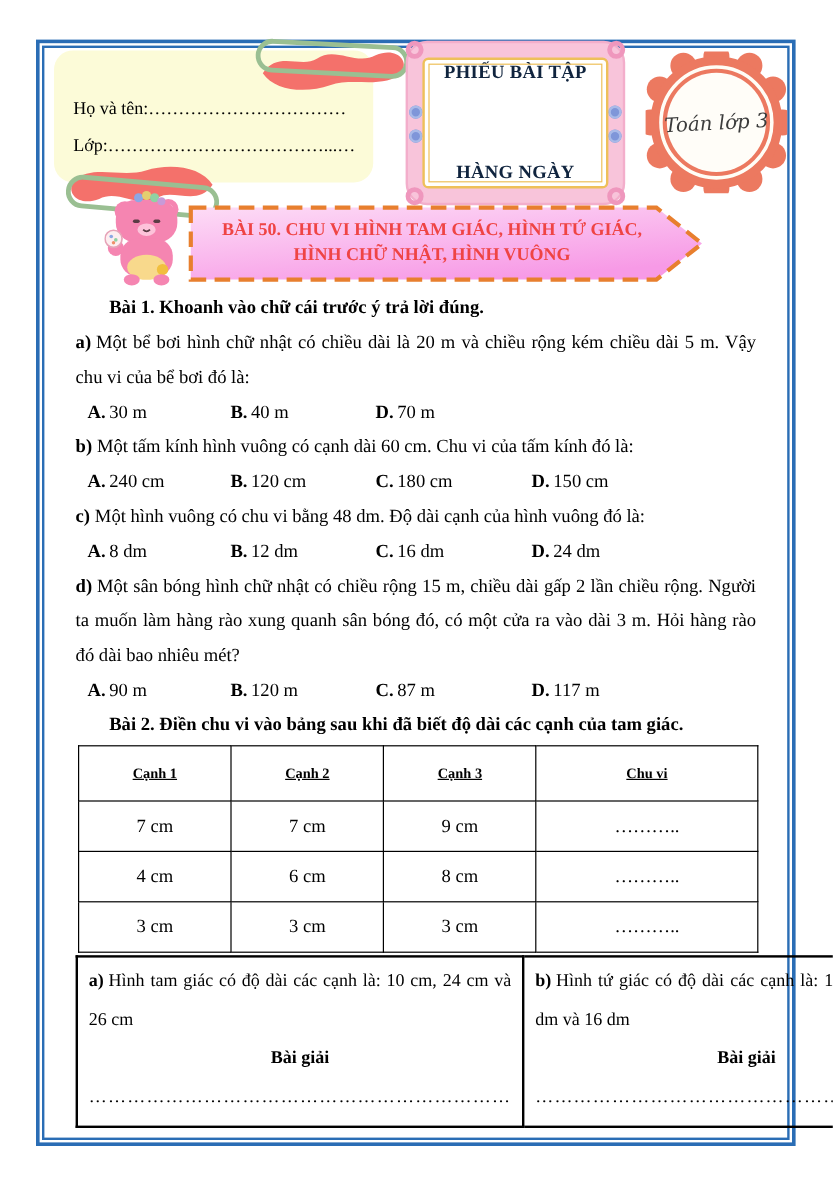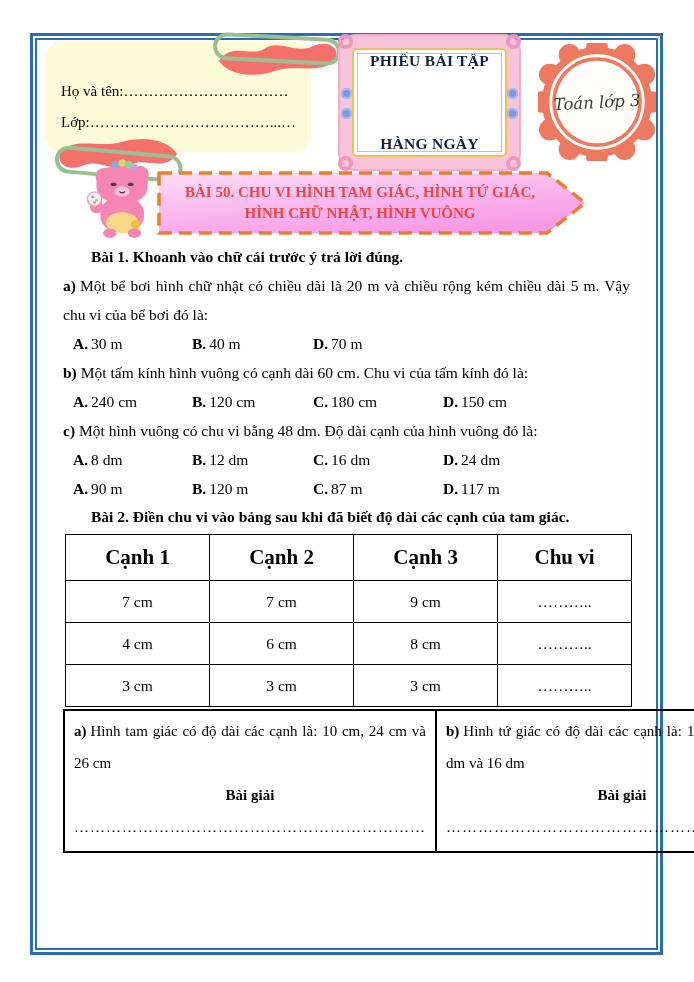--- a/index.html
+++ b/index.html
@@ -60,21 +60,21 @@
   .ex-heading { font-weight:bold; font-size:15.5px; line-height:28px;margin-left:28px; }
   .q { font-size:15.5px; line-height:29px; text-align:justify; }
   .q-label { font-weight:bold; margin-right:4px; }
   .opts { display:grid; grid-template-columns:119px 121px 130px auto;
           margin-left:10px; font-size:15.5px; line-height:29px; }
   .opt b { margin-right:3px; }
 
   table { border-collapse:collapse; width:100%; font-size:15.5px; }
   .t2 { margin:3px 0 2px 2px; }
   .t2 th, .t2 td { border:1.5px solid #000; text-align:center; }
-  .t2 th { height:46px; font-size:21px; }
+  .t2 th { height:46px; font-size:12px;text-decoration:underline; }
   .t2 td { height:42px; font-weight:normal; }
 
   .t3 { margin-top:2px; }
   .t3 td { border:2px solid #000; width:50%; vertical-align:top; padding:4px 9px 8px 9px;
            font-size:15px; line-height:32px; }
   .t3 .p-text { text-align:justify; }
   .t3 .sol { text-align:center; font-weight:bold; }
   .t3 .dots { white-space:nowrap; overflow:hidden; letter-spacing:1px; }
 </style>
 </head>
@@ -203,20 +203,21 @@
     </div>
 
     <p class="q"><span class="q-label">c)</span><span>Một hình vuông có chu vi bằng 48 dm. Độ dài cạnh của hình vuông đó là:</span></p>
     <div class="opts">
       <div class="opt"><b>A.</b><span>8 dm</span></div>
       <div class="opt"><b>B.</b><span>12 dm</span></div>
       <div class="opt"><b>C.</b><span>16 dm</span></div>
       <div class="opt"><b>D.</b><span>24 dm</span></div>
     </div>
 
+    <p class="q"><span class="q-label">d)</span><span>Một sân bóng hình chữ nhật có chiều rộng 15 m, chiều dài gấp 2 lần chiều rộng. Người ta muốn làm hàng rào xung quanh sân bóng đó, có một cửa ra vào dài 3 m. Hỏi hàng rào đó dài bao nhiêu mét?</span></p>
     <div class="opts">
       <div class="opt"><b>A.</b><span>90 m</span></div>
       <div class="opt"><b>B.</b><span>120 m</span></div>
       <div class="opt"><b>C.</b><span>87 m</span></div>
       <div class="opt"><b>D.</b><span>117 m</span></div>
     </div>
 
     <div class="ex-heading">Bài 2. Điền chu vi vào bảng sau khi đã biết độ dài các cạnh của tam giác.</div>
     <table class="t2">
       <tbody>

